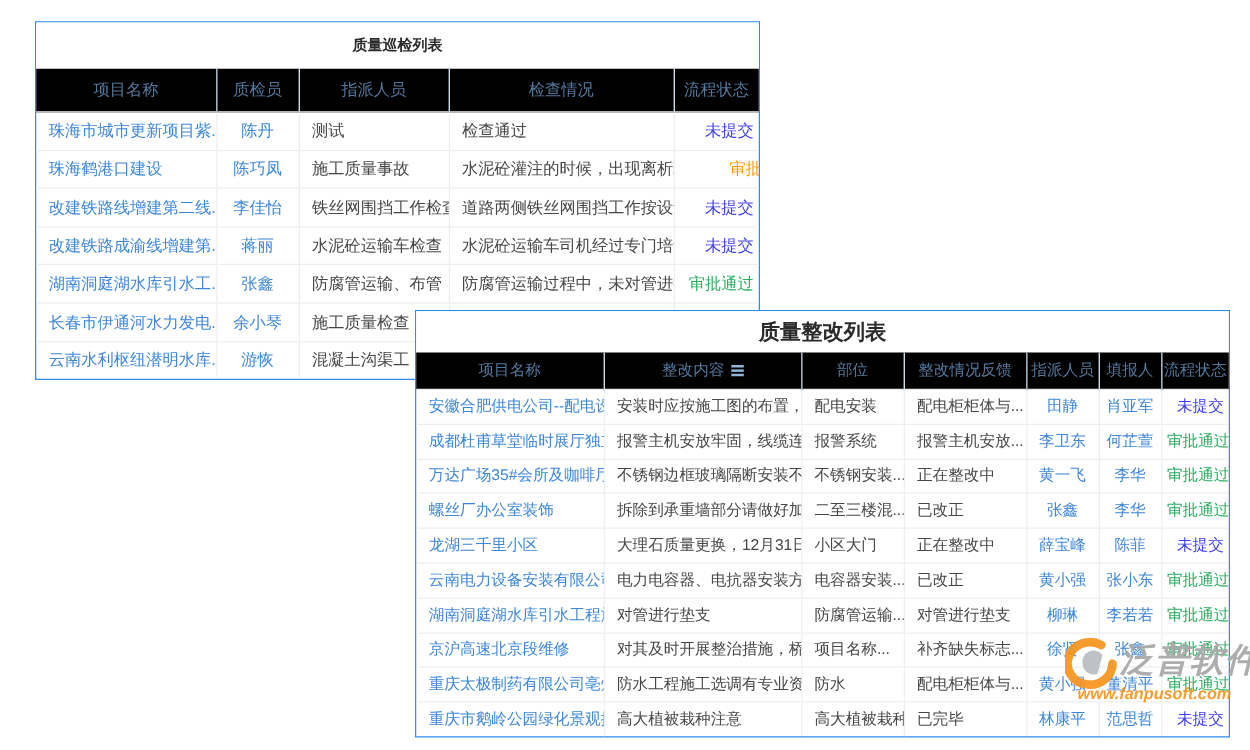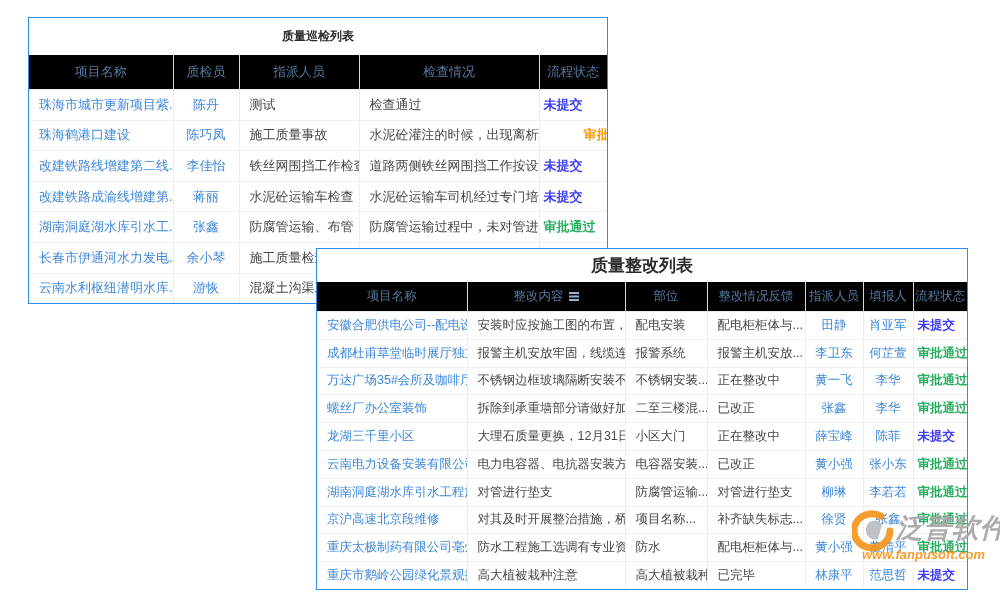--- a/index.html
+++ b/index.html
@@ -26,30 +26,30 @@
     border-right:1px solid #c6dcee;
   }
   td{
     border-top:1px solid #eceff2;border-right:1px solid #eceff2;
     white-space:nowrap;overflow:hidden;text-overflow:clip;
   }
   th:last-child,td:last-child{border-right:none;}
   .cell-link{color:#3d87d9;text-align:left;padding:0 10px;}
   .cell-person{color:#3d87d9;text-align:center;padding:0 4px;}
   .cell-text{color:#474747;text-align:left;padding:0 10px;}
-  .cell-status{text-align:left;font-weight:bold;padding:0 4px;margin-top:10px;}
+  .cell-status{text-align:right;font-weight:normal;padding:0 4px;margin-top:10px;}
 
   
   #card-inspection{left:28px;top:17px;width:580px;z-index:1;}
   #card-inspection .card-title{height:37px;font-size:12px;}
   #card-inspection th{height:32px;font-size:13px;}
   #card-inspection td{height:29.6px;font-size:13px;}
 
   
-  #card-rectify{left:316px;top:248px;width:652px;z-index:2;}
+  #card-rectify{left:332px;top:248px;width:652px;z-index:2;}
   #card-rectify .card-title{height:33px;font-size:17px;}
   #card-rectify th{height:27px;font-size:12.5px;}
   #card-rectify td{height:26.8px;font-size:12.5px;}
 
   .sort-icon{
     position:relative;display:inline-block;width:10px;height:9px;
     margin-left:5px;vertical-align:-1px;
   }
   .sort-icon::before{
     content:"";position:absolute;top:0;left:0;width:10px;height:2px;

